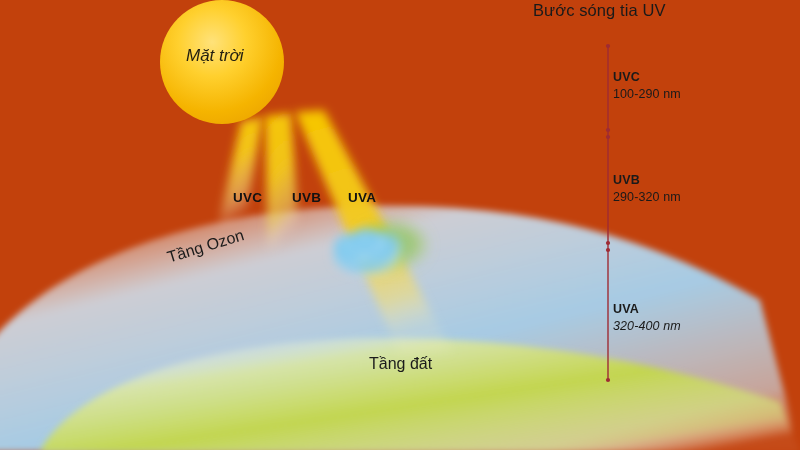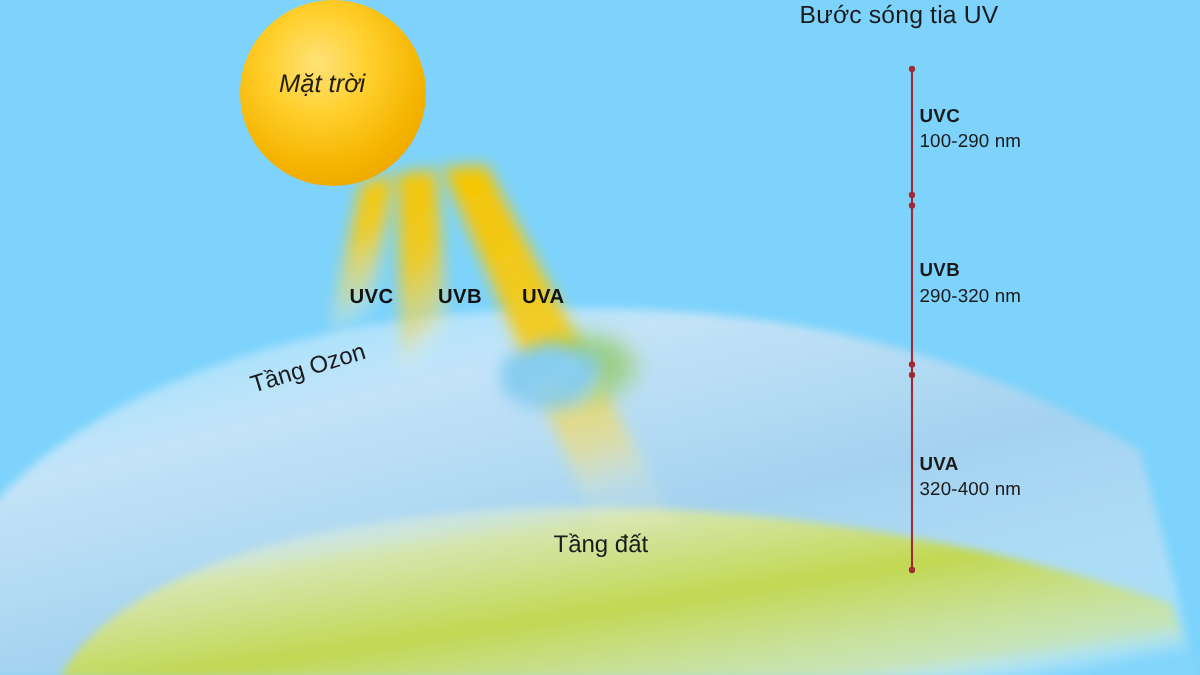--- a/index.html
+++ b/index.html
@@ -4,21 +4,21 @@
 <style>
   html, body {
     margin: 0;
     padding: 0;
     background: #ffffff;
   }
   #stage {
     position: relative;
     width: 800px;
     height: 450px;
-    background: #7dd3fc;
+    background: #c2410c;
     overflow: hidden;
     font-family: "Liberation Sans", sans-serif;
   }
   #art {
     position: absolute;
     left: 0;
     top: 0;
   }
   .txt {
     position: absolute;
@@ -40,21 +40,21 @@
   .band-range {
     font-size: 12.5px;
     letter-spacing: .1px;
     text-align: center;
   }
   #uvc-name  { left: 613px; top: 71px; }
   #uvc-range { left: 613px; top: 88px; }
   #uvb-name  { left: 613px; top: 174px; }
   #uvb-range { left: 613px; top: 191px; }
   #uva-name  { left: 613px; top: 303px; }
-  #uva-range { left: 613px; top: 320px; }
+  #uva-range { left: 613px; top: 320px; font-style: italic; }
 
   #sun-label {
     left: 186px;
     top: 47px;
     font-size: 17px;
     color: #231f10;
     font-style: italic;
   }
   .ray-label {
     font-size: 13.5px;

